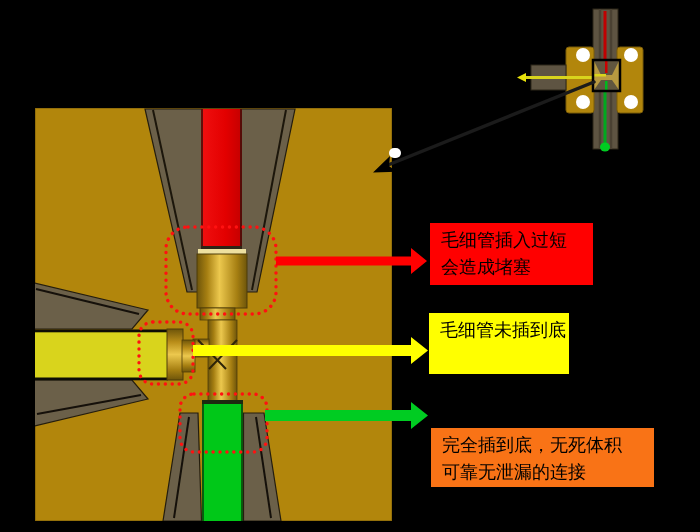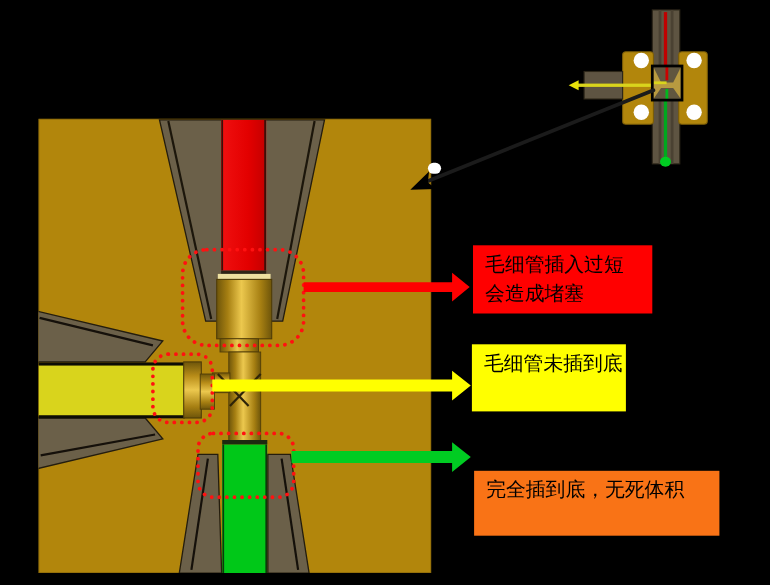--- a/index.html
+++ b/index.html
@@ -151,15 +151,16 @@
     <div><span>毛细管插入过短</span></div>
     <div><span>会造成</span><span class="b">堵塞</span></div>
   </div>
 
   <div class="callout-box" style="left: 429px; top: 313px; width: 140px; height: 61px; background: rgb(255, 255, 0);">
     <div><span>毛细管未插到底</span></div>
   </div>
 
   <div class="callout-box" style="left: 431px; top: 403px; width: 223px; height: 59px; background: #f97316; margin-top: 25px;">
     <div><span>完全插到底，无死体积</span></div>
+    <div><span></span><span class="b">可靠无泄漏的连接</span></div>
   </div>
 
 </div>
 
 </body></html>

